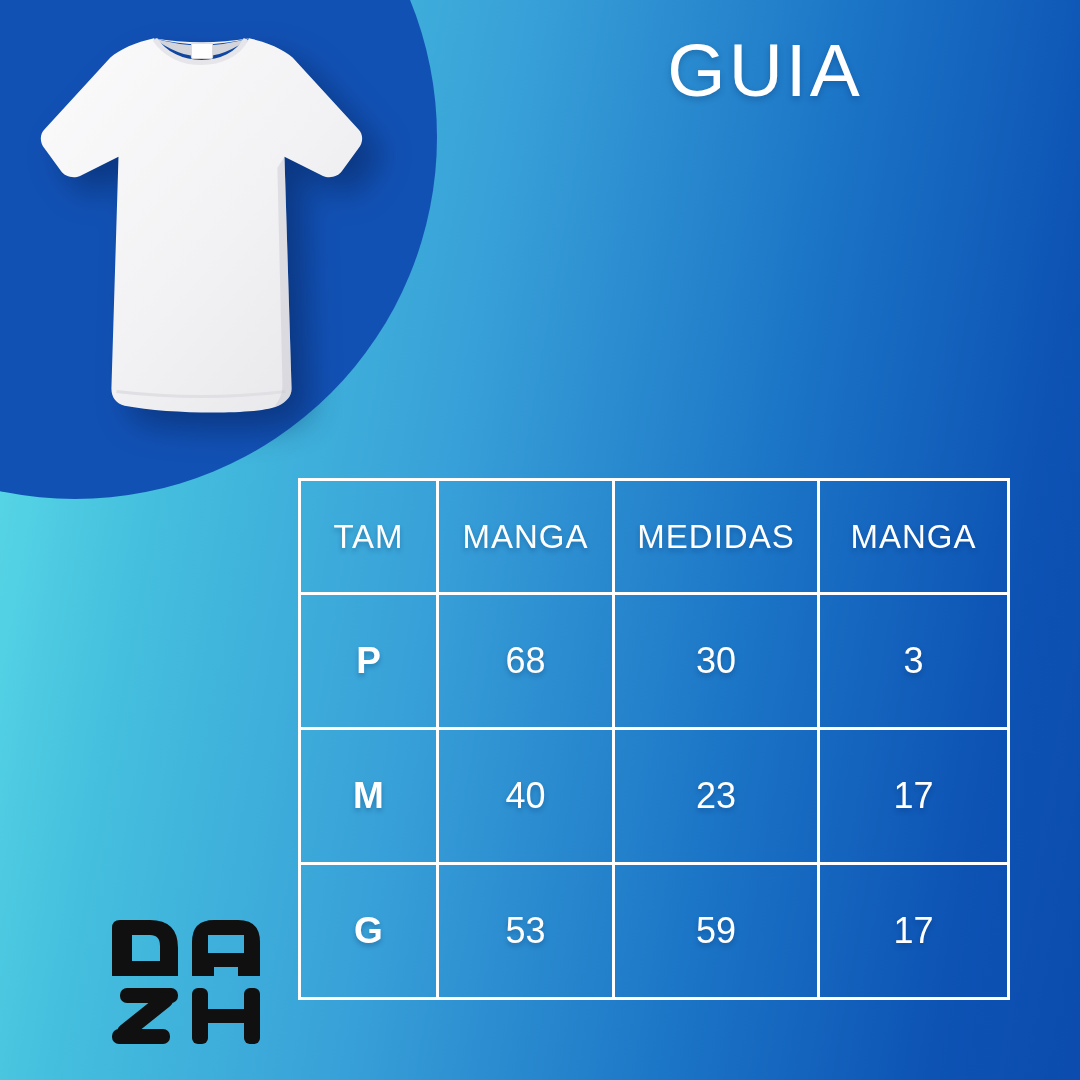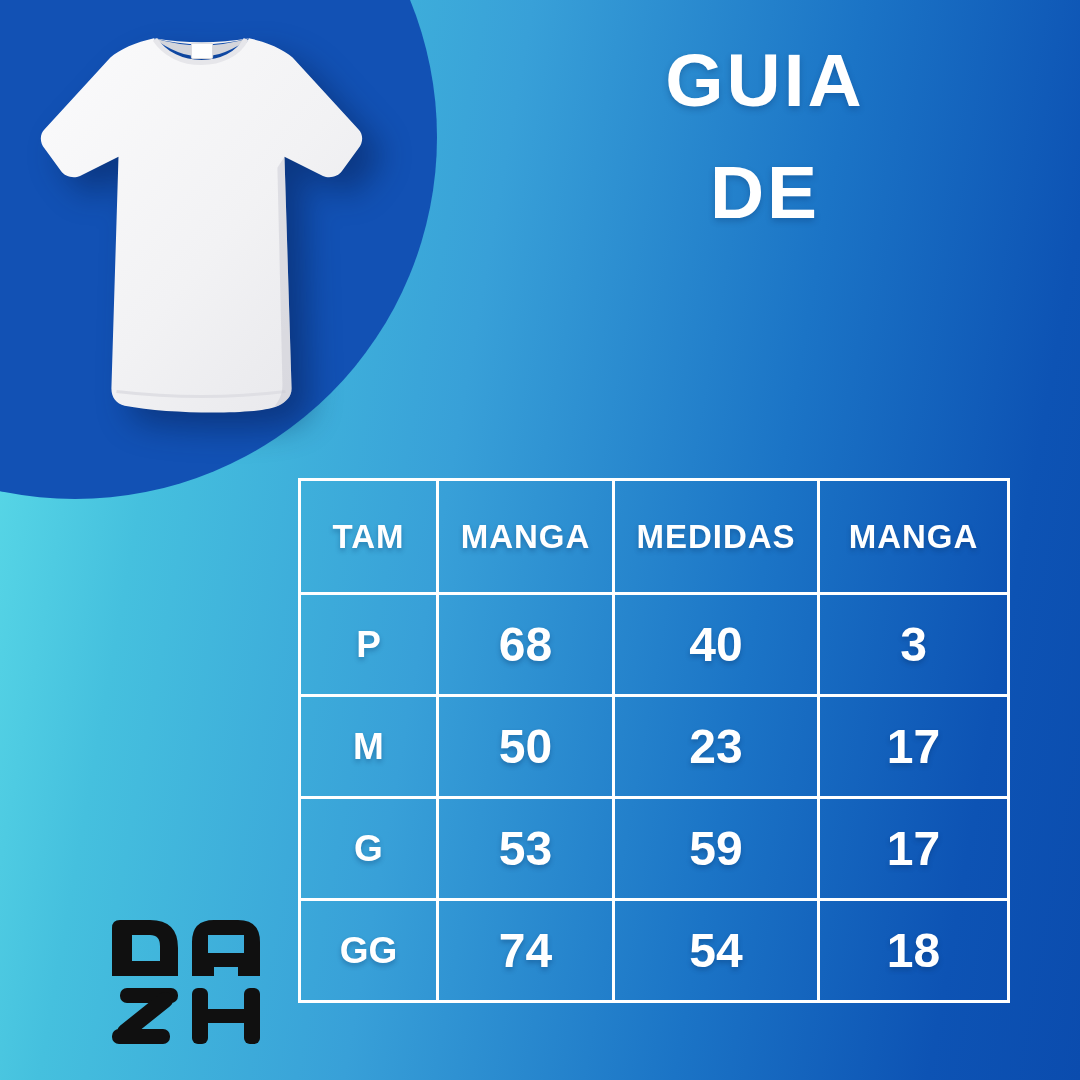--- a/index.html
+++ b/index.html
@@ -13,38 +13,38 @@
   .hero-circle {
     position:absolute; left:-287px; top:-225px;
     width:724px; height:724px; border-radius:50%;
     background:#1251b4;
   }
   .tshirt {
     position:absolute; left:30px; top:16px; width:345px; height:415px;
     filter:drop-shadow(18px 16px 16px rgba(3,24,72,0.45));
   }
   .title {
-    position:absolute; left:545px; top:24px; width:440px;
-    text-align:center; color:#ffffff; font-weight:bold;
+    position:absolute; left:545px; top:14px; width:440px;
+    text-align:center; color:#ffffff; font-weight:normal;
     font-size:75px; line-height:112px; letter-spacing:3px;
     text-shadow:0 3px 6px rgba(0,30,80,0.25);
   }
   .size-table {
     position:absolute; left:298px; top:478px; width:709px; height:522px;
     border-collapse:collapse; table-layout:fixed;
     color:#ffffff; text-align:center;
   }
   .size-table th, .size-table td {
     border:3px solid #ffffff; padding:0; vertical-align:middle;
     text-shadow:0 3px 5px rgba(0,40,90,0.30);
   }
   .size-table thead tr { height:114px; }
   .size-table tbody tr { height:102px; }
-  .size-table th { font-size:33px; font-weight:bold; letter-spacing:1px; }
-  .size-table td { font-size:48px; font-weight:bold; }
+  .size-table th { font-size:33px; font-weight:normal; letter-spacing:1px; }
+  .size-table td { font-size:36px; font-weight:normal; }
   .size-table td.size { font-size:37px; font-weight:bold; }
   .logo { position:absolute; left:112px; top:920px; width:148px; height:124px; }
 </style>
 </head>
 <body>
 
 <div class="canvas">
 
   <div class="hero-circle"></div>
 
@@ -72,21 +72,20 @@
 
     <rect x="159" y="27" width="21" height="15" rx="1.5" fill="#fefefe" stroke="#d8d8dc"></rect>
 
     <path d="M85,371 Q170,381 252,371" fill="none" stroke="#dfdfe4" stroke-width="3"></path>
 
     <path d="M251,139 L258,368 C258,376 253,381 245,385 L241,386 C247,378 249,372 249,364 L244,150 Z" fill="rgba(185,187,197,0.35)"></path>
   </svg>
 
   <div class="title">
     <div>GUIA</div>
-    <div>DE</div>
   </div>
 
   <table class="size-table">
     <colgroup>
       <col style="width:138px">
         <col style="width:176px">
         <col style="width:205px">
         <col style="width:190px">
     </colgroup>
     <thead>
@@ -94,40 +93,34 @@
         <th>TAM</th>
         <th>MANGA</th>
         <th>MEDIDAS</th>
         <th>MANGA</th>
       </tr>
     </thead>
     <tbody>
       <tr>
         <td class="size">P</td>
         <td>68</td>
-        <td>40</td>
+        <td>30</td>
         <td>3</td>
       </tr>
       <tr>
         <td class="size">M</td>
-        <td>50</td>
+        <td>40</td>
         <td>23</td>
         <td>17</td>
       </tr>
       <tr>
         <td class="size">G</td>
         <td>53</td>
         <td>59</td>
         <td>17</td>
-      </tr>
-      <tr>
-        <td class="size">GG</td>
-        <td>74</td>
-        <td>54</td>
-        <td>18</td>
       </tr>
     </tbody>
   </table>
 
   <svg class="logo" role="img" viewBox="0 0 148 124" xmlns="http://www.w3.org/2000/svg" fill="#101010" aria-label="DASH">
 
     <path fill-rule="evenodd" d="M8,0 H38 Q66,0 66,28 V56 H0 V8 Q0,0 8,0 Z
              M20,15 H38 Q48,15 48,26 V41 H20 Z"></path>
 
     <path fill-rule="evenodd" d="M80,56 V22 Q80,0 102,0 H126 Q148,0 148,22 V56 H126 V47 H102 V56 Z

